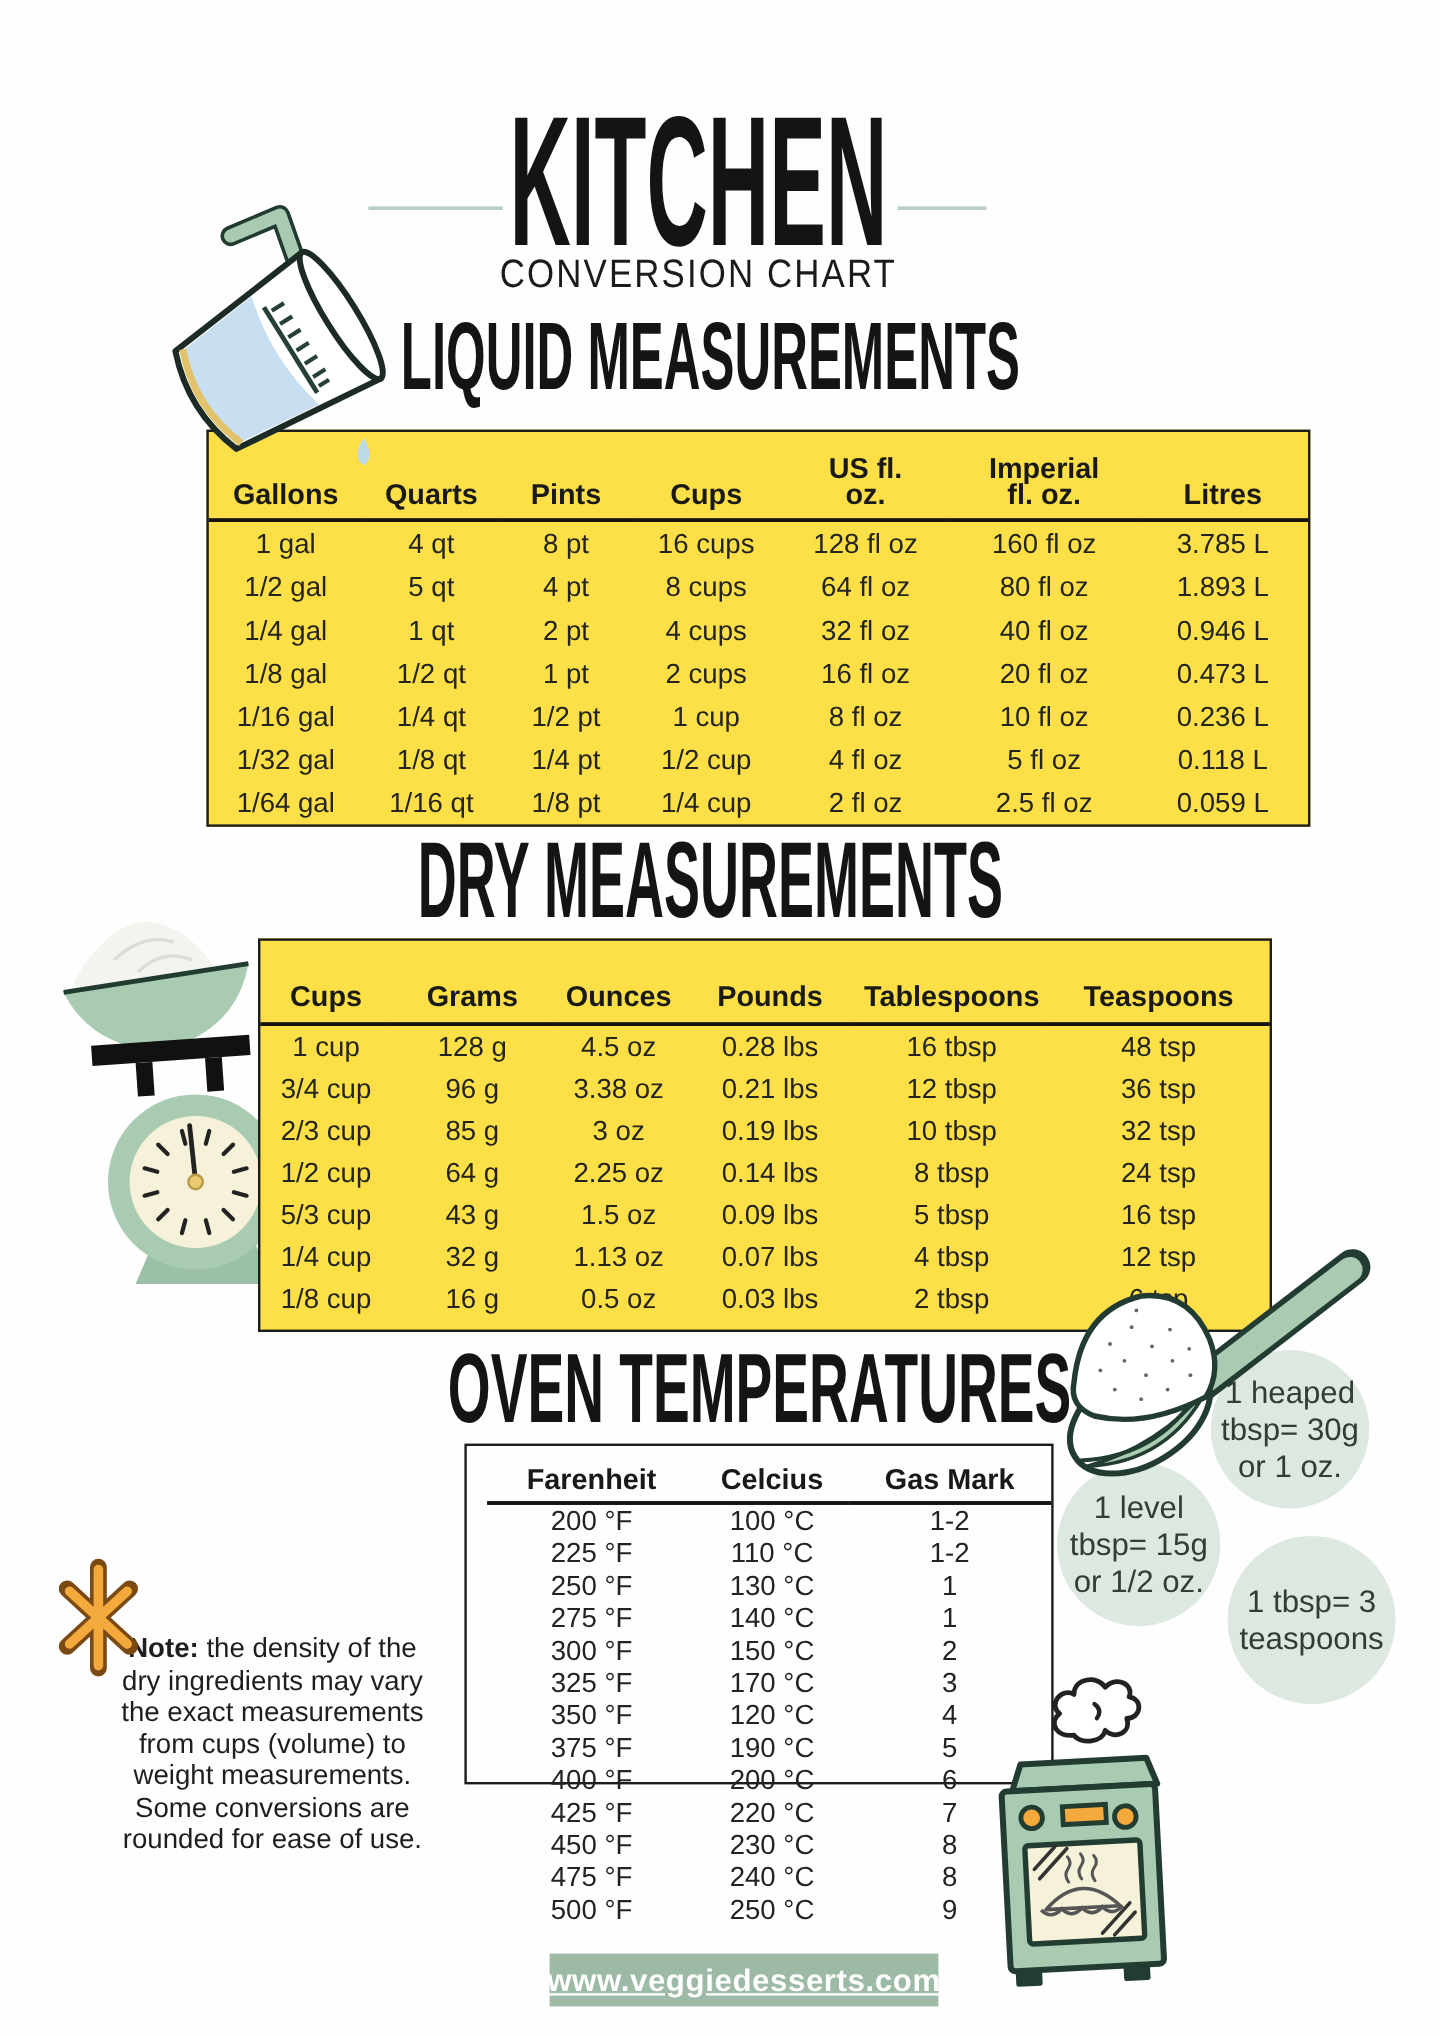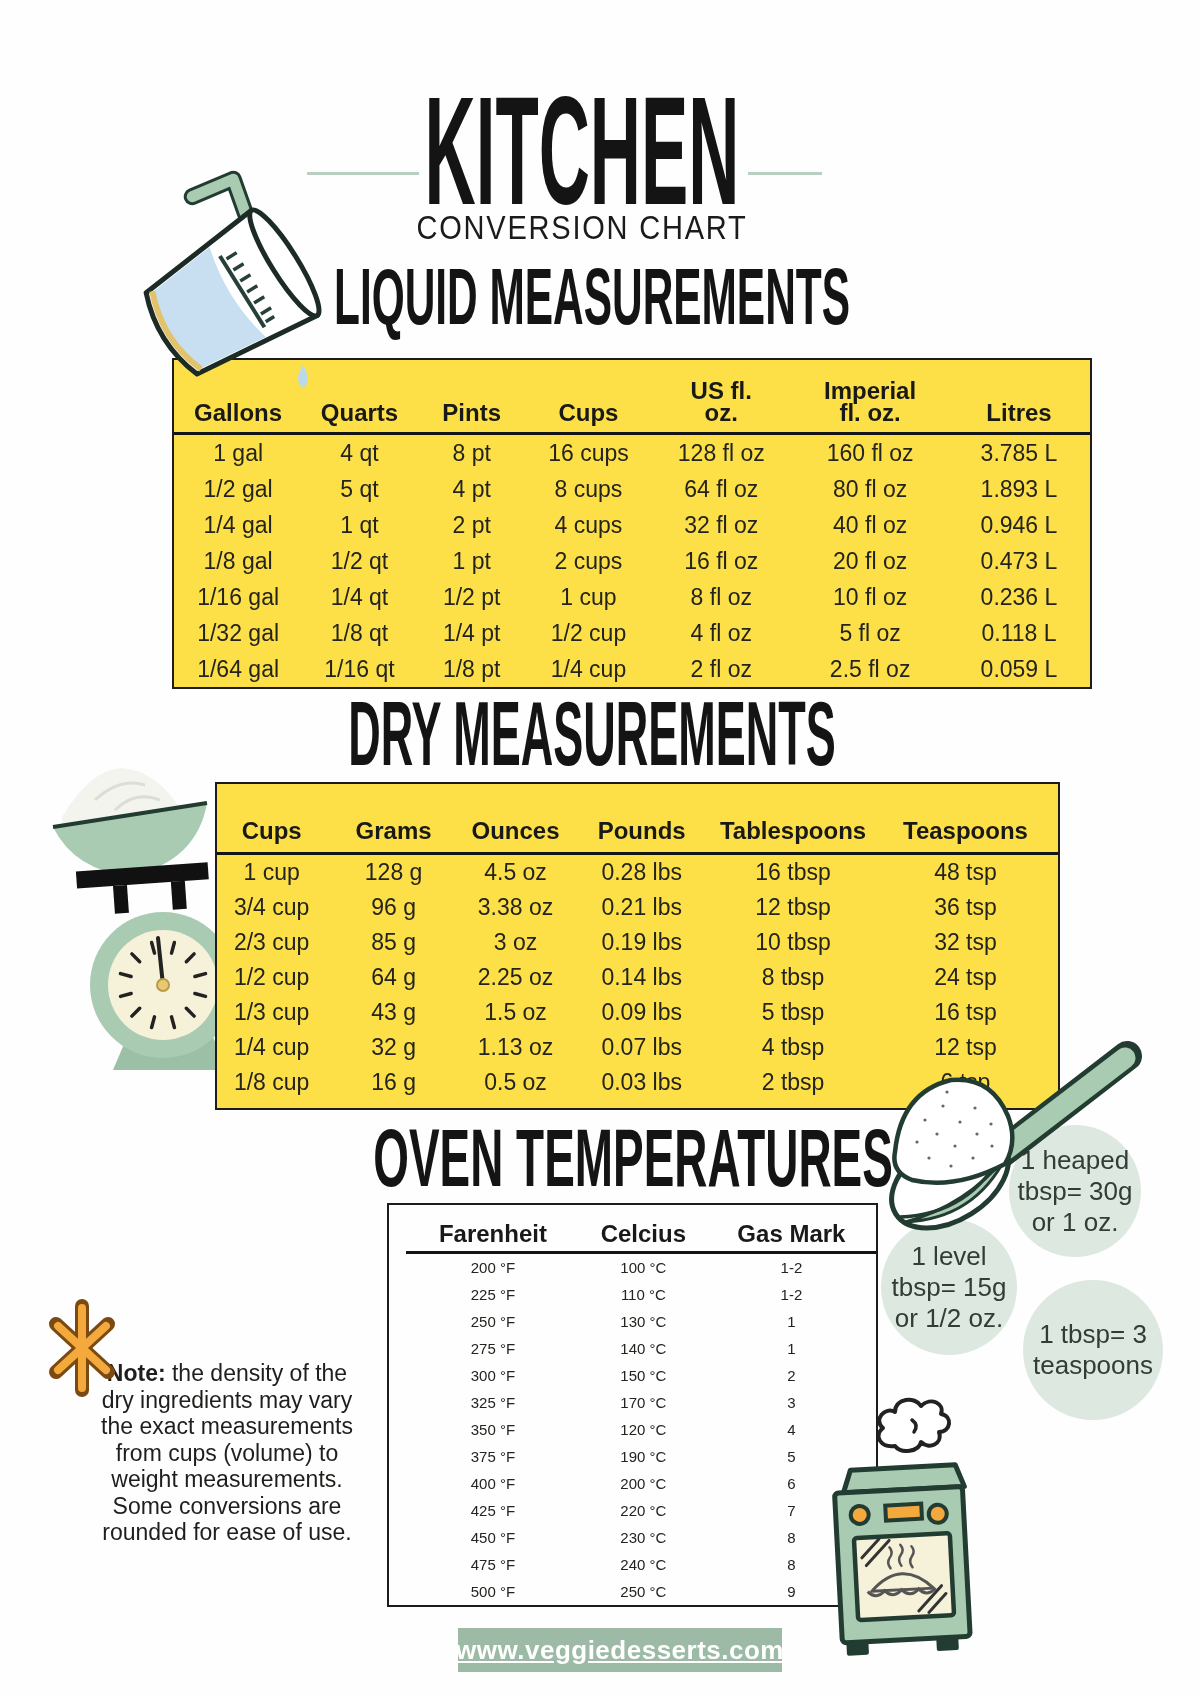--- a/index.html
+++ b/index.html
@@ -25,21 +25,21 @@
   .tbox th{font-weight:700; font-size:24px; color:#191917; text-align:center;
            vertical-align:bottom; white-space:pre-line; line-height:22px;
            border-bottom:3px solid #141414; padding:0 0 8px 0;}
   .tbox td{font-size:23px; color:#23231f; text-align:center; vertical-align:middle; padding:0;}
   #liquid-box th{height:64px;}
   #liquid-box td{height:36px;}
   #dry-box th{height:58px; padding-bottom:10px;}
   #dry-box td{height:35px;}
   #oven-box{background:transparent;}
   #oven-box th{height:40px; padding-bottom:6px;}
-  #oven-box td{height:27px; font-size:15px;}
+  #oven-box td{height:27px; font-size:23px;}
   
   .note{position:absolute; left:95px; top:1316px; width:264px; text-align:center;
         font-size:23px; line-height:26.5px; color:#1e1e1c; z-index:2;margin-top:44px;}
   .note b{font-weight:700;}
   
   .tip{position:absolute; border-radius:50%; background:var(--pale);
        display:flex; align-items:center; justify-content:center; text-align:center;
        font-size:26px; line-height:31px; color:#333c36; white-space:pre-line; z-index:1;}
   #tip-1{left:1009px; top:1125px; width:132px; height:132px;}
   #tip-2{left:881px;  top:1219px; width:136px; height:136px;}
@@ -216,21 +216,21 @@
           </tr>
           <tr>
             <td>1/2 cup</td>
             <td>64 g</td>
             <td>2.25 oz</td>
             <td>0.14 lbs</td>
             <td>8 tbsp</td>
             <td>24 tsp</td>
           </tr>
           <tr>
-            <td>1/3 cup</td>
+            <td>5/3 cup</td>
             <td>43 g</td>
             <td>1.5 oz</td>
             <td>0.09 lbs</td>
             <td>5 tbsp</td>
             <td>16 tsp</td>
           </tr>
           <tr>
             <td>1/4 cup</td>
             <td>32 g</td>
             <td>1.13 oz</td>
@@ -243,21 +243,21 @@
             <td>16 g</td>
             <td>0.5 oz</td>
             <td>0.03 lbs</td>
             <td>2 tbsp</td>
             <td>6 tsp</td>
           </tr>
         </tbody>
     </table>
   </div>
 
-  <div id="oven-box" class="tbox" style="left:387px; top:1203px; width:491px; height:404px;padding-left:17px;">
+  <div id="oven-box" class="tbox" style="left:387px; top:1203px; width:491px; height:284px;padding-left:17px;">
     <table>
       <colgroup>
         <col style="width:37%">
           <col style="width:27%">
           <col style="width:36%">
       </colgroup>
       <thead>
           <tr>
             <th>Farenheit</th>
             <th>Celcius</th>

